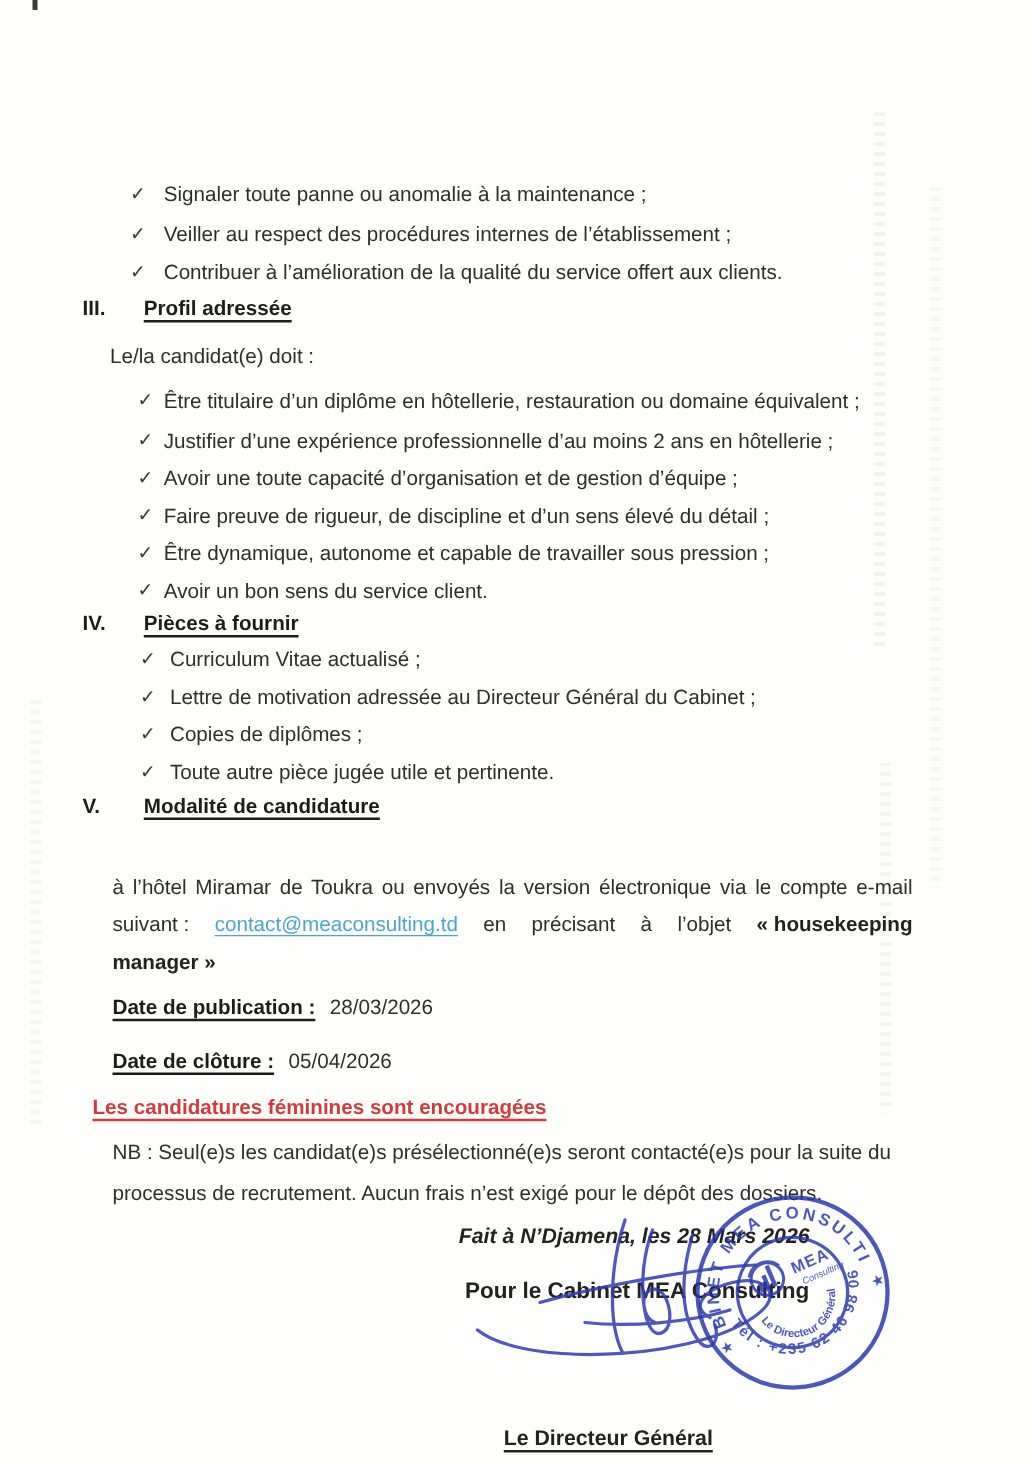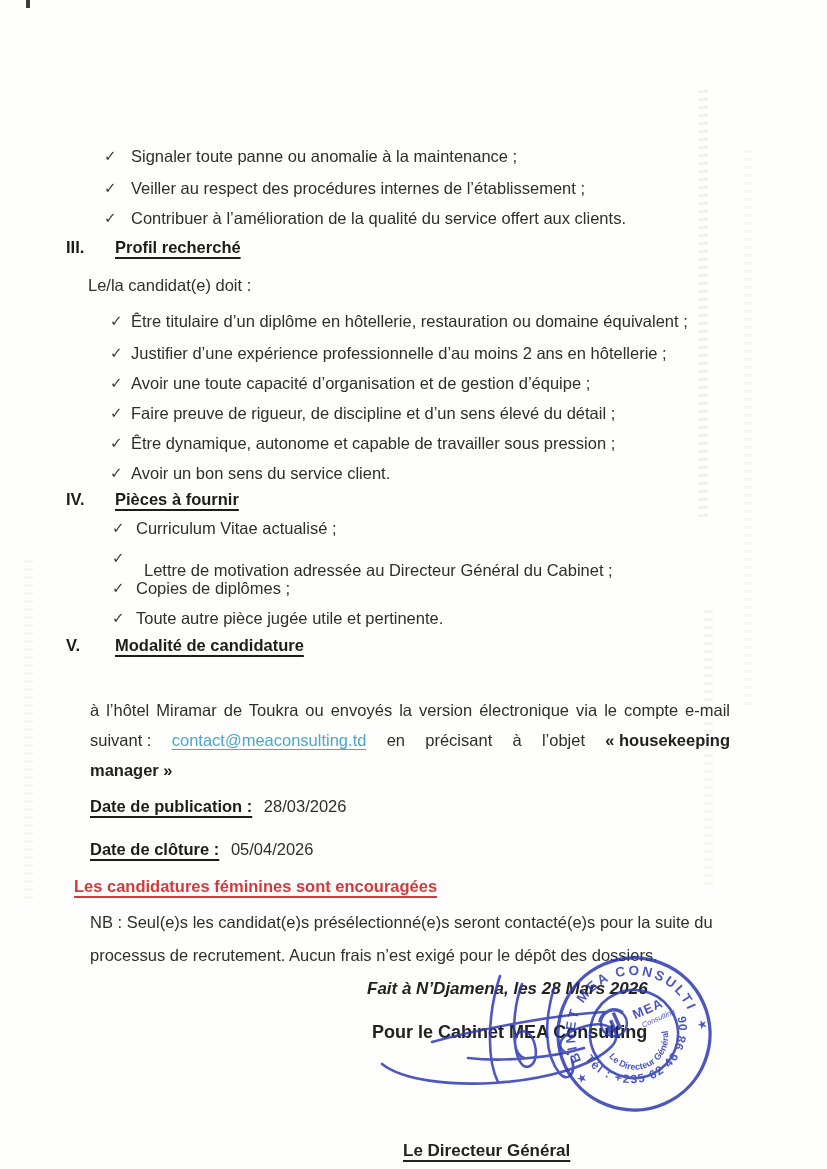--- a/index.html
+++ b/index.html
@@ -54,21 +54,21 @@
     <span class="bullet-check" style="left:104px;">✓</span>
     <span class="bullet-text">Veiller au respect des procédures internes de l’établissement ;</span>
   </div>
   <div class="ln" style="top:159px;">
     <span class="bullet-check" style="left:104px;">✓</span>
     <span class="bullet-text">Contribuer à l’amélioration de la qualité du service offert aux clients.</span>
   </div>
 
   <div class="ln" style="top:188px;">
     <span class="numeral">III.</span>
-    <span class="heading">Profil recherché</span>
+    <span class="heading">Profil adressée</span>
   </div>
   <div class="ln" style="top:226px;left:88px;">Le/la candidat(e) doit :</div>
 
   <div class="ln" style="top:262px;">
     <span class="bullet-check" style="left:110px;">✓</span>
     <span class="bullet-text">Être titulaire d’un diplôme en hôtellerie, restauration ou domaine équivalent ;</span>
   </div>
   <div class="ln" style="top:294px;">
     <span class="bullet-check" style="left:110px;">✓</span>
     <span class="bullet-text">Justifier d’une expérience professionnelle d’au moins 2 ans en hôtellerie ;</span>
@@ -93,21 +93,21 @@
   <div class="ln" style="top:440px;">
     <span class="numeral">IV.</span>
     <span class="heading">Pièces à fournir</span>
   </div>
   <div class="ln" style="top:469px;">
     <span class="bullet-check" style="left:112px;">✓</span>
     <span class="bullet-text" style="left:136px;">Curriculum Vitae actualisé ;</span>
   </div>
   <div class="ln" style="top:499px;">
     <span class="bullet-check" style="left:112px;">✓</span>
-    <span class="bullet-text" style="left:144px;margin-top:12px;">Lettre de motivation adressée au Directeur Général du Cabinet ;</span>
+    <span class="bullet-text" style="left:136px;">Lettre de motivation adressée au Directeur Général du Cabinet ;</span>
   </div>
   <div class="ln" style="top:529px;">
     <span class="bullet-check" style="left:112px;">✓</span>
     <span class="bullet-text" style="left:136px;">Copies de diplômes ;</span>
   </div>
   <div class="ln" style="top:559px;">
     <span class="bullet-check" style="left:112px;">✓</span>
     <span class="bullet-text" style="left:136px;">Toute autre pièce jugée utile et pertinente.</span>
   </div>
 

